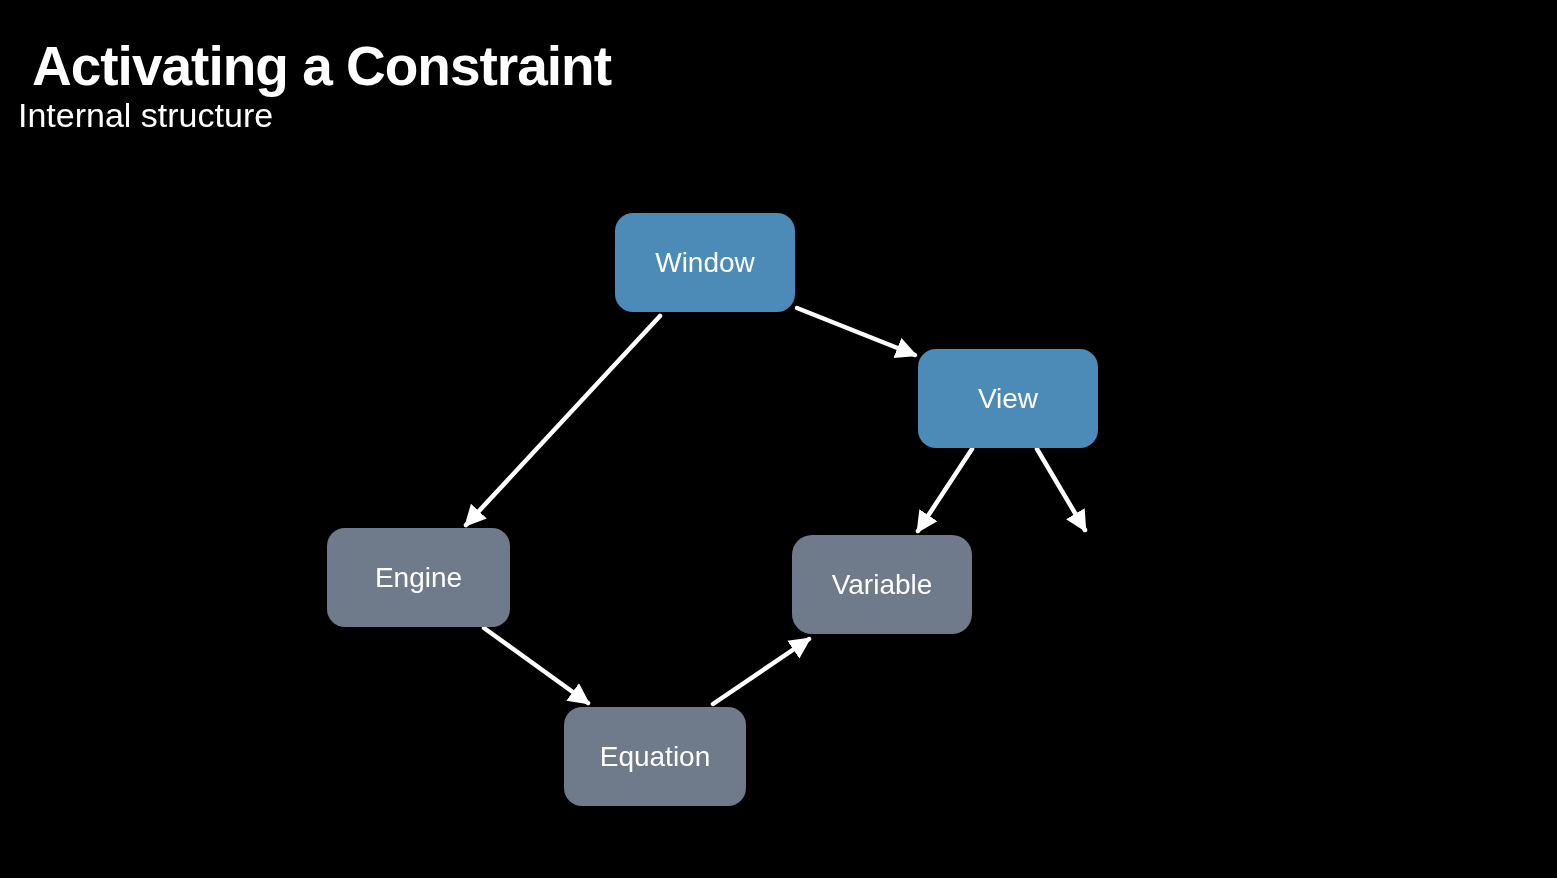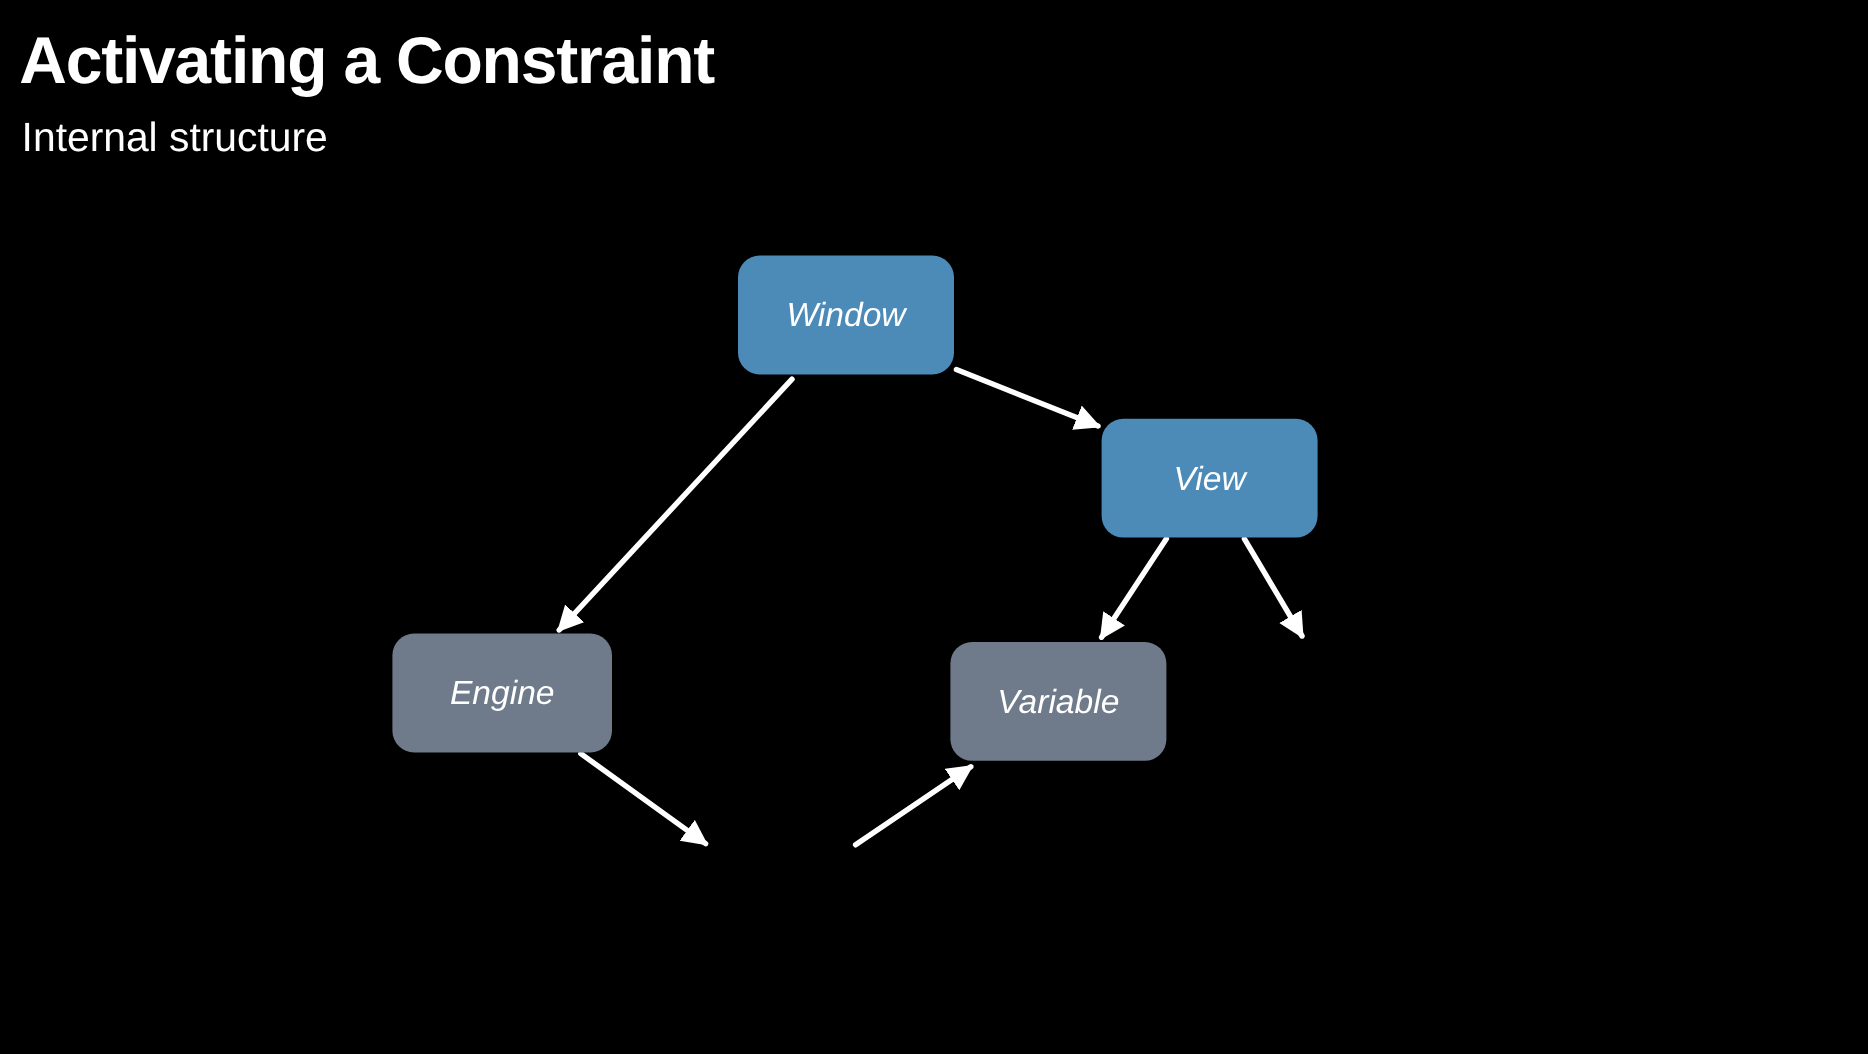--- a/index.html
+++ b/index.html
@@ -12,21 +12,21 @@
     position: relative;
     width: 1557px;
     height: 878px;
     background: var(--background, #000000);
     overflow: hidden;
   }
   .title {
     position: absolute;
     left: 16px;
     top: 20px;
-    margin: 0;
+    margin: 16px;
     color: var(--title-text, #ffffff);
     font-size: 55px;
     font-weight: 800;
     letter-spacing: -1px;
     line-height: 1.1;
   }
   .subtitle {
     position: absolute;
     left: 18px;
     top: 97px;
@@ -56,21 +56,20 @@
     position: absolute;
     width: 180px;
     height: 99px;
     border-radius: 18px;
     display: flex;
     align-items: center;
     justify-content: center;
     color: var(--node-text, #ffffff);
     font-size: 28px;
     font-weight: 400;
-    font-style: italic;
   }
   .node.blue { background: var(--node-blue, #4c8ab8); }
   .node.gray { background: var(--node-gray, #6f7b8a); }
 </style>
 </head>
 <body>
 
 <div class="slide">
 
   <h1 class="title">Activating a Constraint</h1>
@@ -95,19 +94,22 @@
   </div>
 
   <div class="node blue" style="left:918px; top:349px;">
     <span>View</span>
   </div>
 
   <div class="node gray" style="left:327px; top:528px; width:183px;text-align:right;">
     <span>Engine</span>
   </div>
 
-  <div class="node gray" style="left:792px; top:535px;">
+  <div class="node gray" style="left:792px; top:535px;border-radius:20px;">
     <span>Variable</span>
   </div>
 
 
+  <div class="node gray" style="left:564px; top:707px; width:182px;">
+    <span>Equation</span>
+  </div>
 
 </div>
 
 </body></html>

